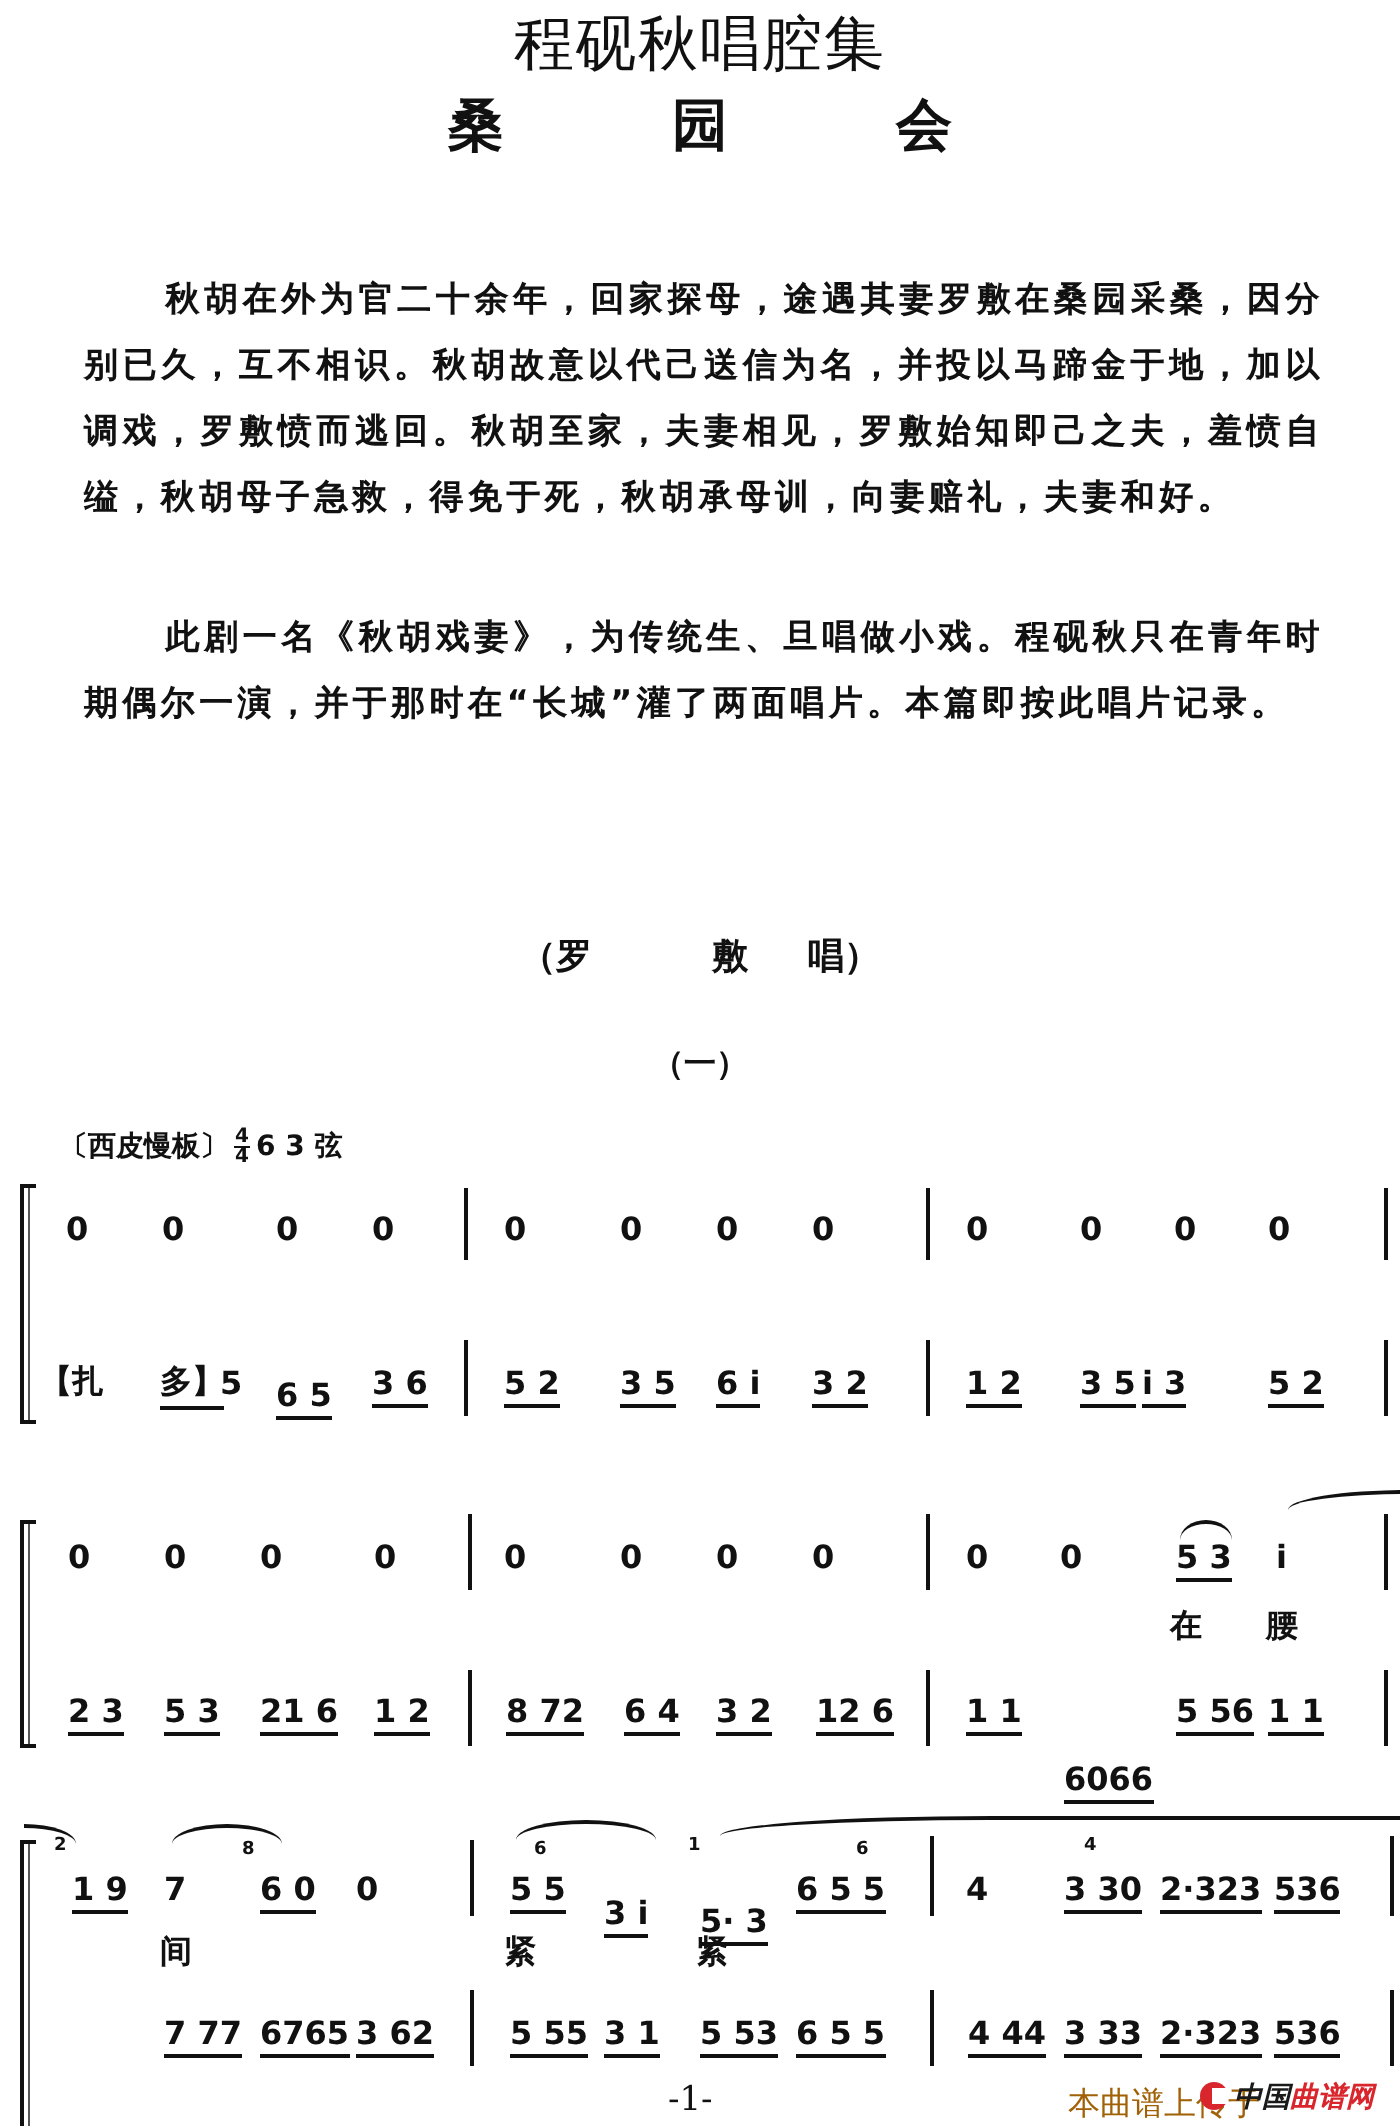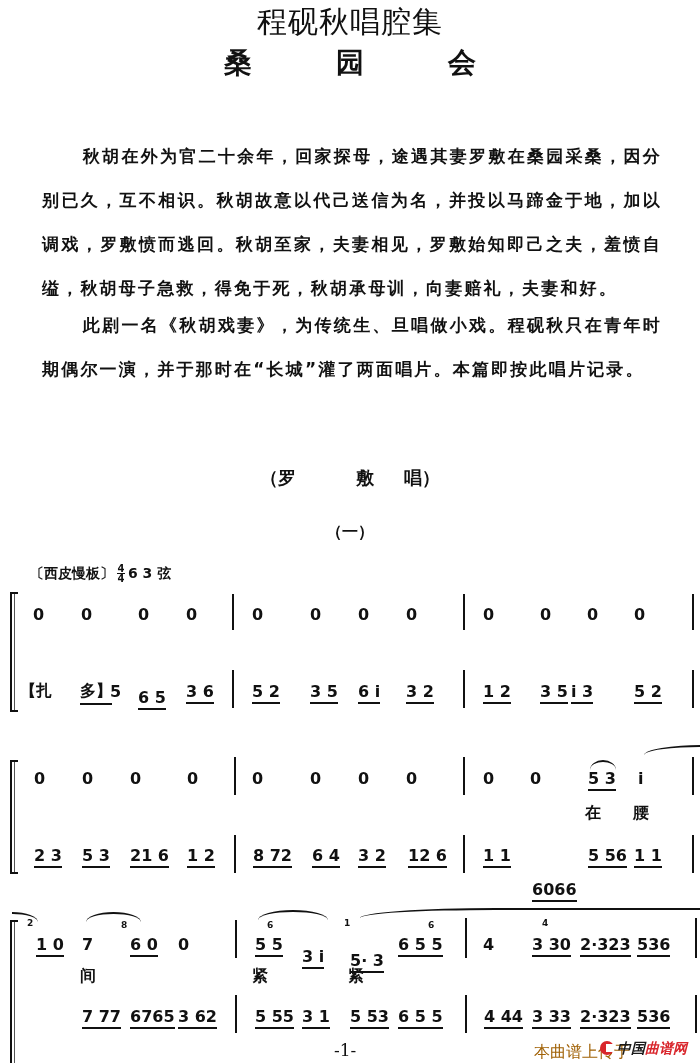--- a/index.html
+++ b/index.html
@@ -4,21 +4,21 @@
 <style>
   html, body { margin: 0; padding: 0; background: #ffffff; }
   body { width: 700px; height: 1063px; position: relative; overflow: hidden;
          font-family: "DejaVu Serif", serif; color: #111; }
   .abs { position: absolute; }
   .book-title { left: 0; width: 700px; top: 2px; text-align: center; font-size: 30px;
                 font-family: "DejaVu Serif", serif; letter-spacing: 1px; }
   .piece-title { left: 0; width: 700px; top: 44px; text-align: center; font-size: 28px;
                  font-family: "DejaVu Sans", sans-serif; font-weight: bold; word-spacing: 0; }
   .piece-title span { display: inline-block; margin: 0 42px; }
-  .para { left: 42px; width: 620px; font-size: 17px; line-height: 44px;
+  .para { left: 42px; width: 620px; font-size: 17px; line-height: 33px;
           font-family: "DejaVu Sans", sans-serif; font-weight: bold; letter-spacing: 2.2px;
           text-indent: 2.4em; text-align: justify; }
   .p1 { top: 134px; }
   .p2 { top: 303px; }
   .singer { left: 0; width: 700px; top: 466px; text-align: center; font-size: 18px;
             font-family: "DejaVu Sans", sans-serif; font-weight: bold; }
   .singer span { display:inline-block; }
   .section { left: 0; width: 700px; top: 522px; text-align: center; font-size: 16px;
              font-family: "DejaVu Sans", sans-serif; font-weight: bold; }
   .tempo { left: 30px; top: 564px; font-size: 14px; font-family: "DejaVu Sans", sans-serif;
@@ -156,21 +156,21 @@
 <div class="abs slur" style="left:258px; top:910px; width:70px;"></div>
 <div class="abs slur" style="left:360px; top:908px; width:340px; border-radius: 40% 0 0 0 / 100% 0 0 0;"></div>
 
 <span class="abs grace" style="left:27px; top:918px;">2</span>
 <span class="abs grace" style="left:121px; top:920px;">8</span>
 <span class="abs grace" style="left:267px; top:920px;">6</span>
 <span class="abs grace" style="left:344px; top:918px;">1</span>
 <span class="abs grace" style="left:428px; top:920px;">6</span>
 <span class="abs grace" style="left:542px; top:918px;">4</span>
 
-<span class="abs note ul" style="left:36px; top:936px;">1 0</span>
+<span class="abs note ul" style="left:36px; top:936px;">1 9</span>
 <span class="abs note" style="left:82px; top:936px;">7</span>
 <span class="abs note ul" style="left:130px; top:936px;">6 0</span>
 <span class="abs note" style="left:178px; top:936px;">0</span>
 <span class="abs note ul" style="left:255px; top:936px;">5 5</span>
 <span class="abs note ul" style="left:302px; top:936px;margin-top:12px;">3 i</span>
 <span class="abs note ul" style="left:350px; top:936px;margin-top:16px;">5· 3</span>
 <span class="abs note ul" style="left:398px; top:936px;">6 5 5</span>
 <span class="abs note" style="left:483px; top:936px;">4</span>
 <span class="abs note ul" style="left:532px; top:936px;">3 30</span>
 <span class="abs note ul" style="left:580px; top:936px;">2·323</span>

